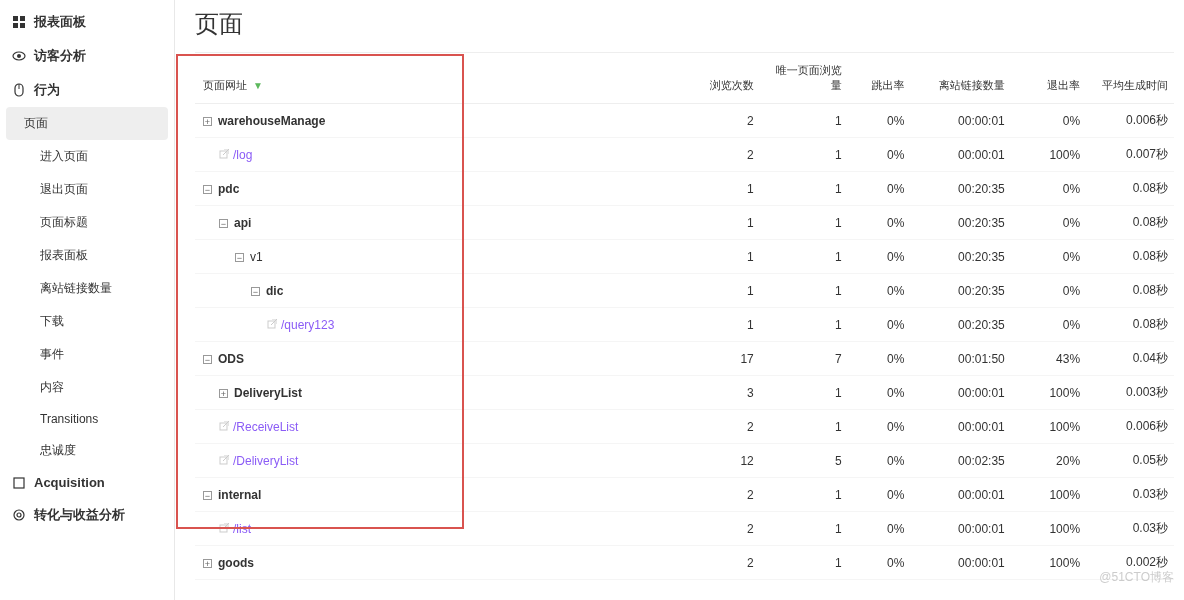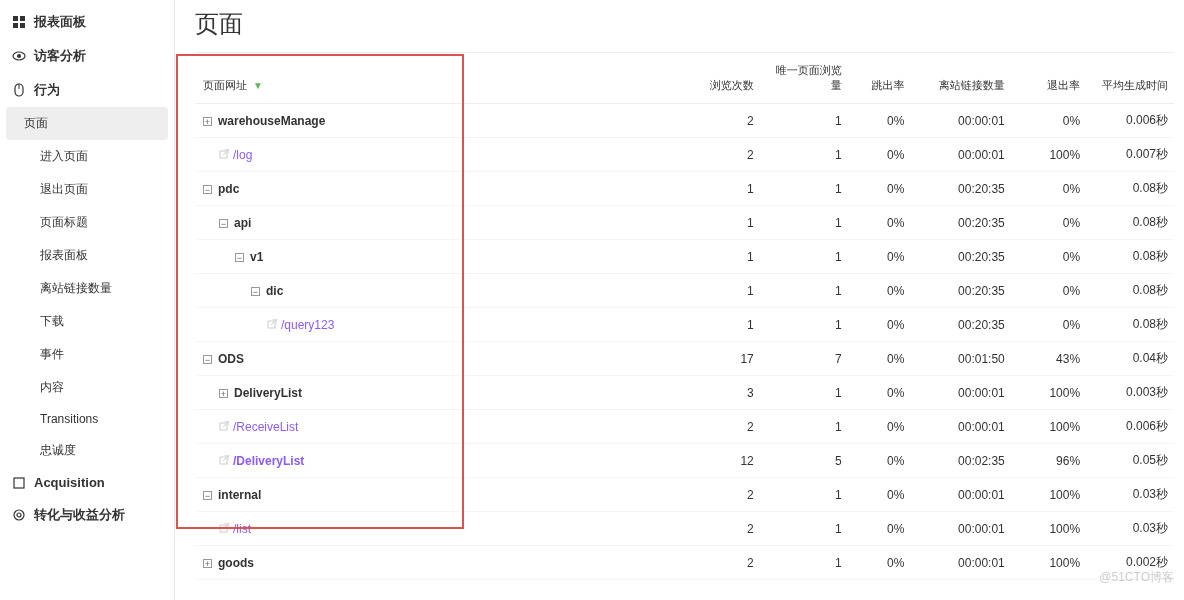--- a/index.html
+++ b/index.html
@@ -139,21 +139,21 @@
           <tr>
             <td class="url-cell" style="padding-left: 24px;"><span class="expand-icon">−</span><span class="" style="font-weight:bold">api</span></td>
             <td>1</td>
             <td>1</td>
             <td>0%</td>
             <td>00:20:35</td>
             <td>0%</td>
             <td>0.08秒</td>
           </tr>
           <tr>
-            <td class="url-cell" style="padding-left: 40px;"><span class="expand-icon">−</span><span class="" style="font-weight:bold">v1</span></td>
+            <td class="url-cell" style="padding-left: 40px;"><span class="expand-icon">−</span><span class="" style="font-weight:normal">v1</span></td>
             <td>1</td>
             <td>1</td>
             <td>0%</td>
             <td>00:20:35</td>
             <td>0%</td>
             <td>0.08秒</td>
           </tr>
           <tr>
             <td class="url-cell" style="padding-left: 56px;"><span class="expand-icon">−</span><span class="" style="font-weight:bold">dic</span></td>
             <td>1</td>
@@ -202,26 +202,26 @@
             <td>1</td>
             <td>0%</td>
             <td>00:00:01</td>
             <td>100%</td>
             <td>0.006秒</td>
           </tr>
           <tr>
             <td class="url-cell" style="padding-left: 24px;"><span class="link-icon"><svg width="10" height="10" viewBox="0 0 10 10">
                   <rect x="1" y="2" width="7" height="7" fill="none" stroke="#999"></rect>
                   <path d="M5 0 L10 0 L10 5 M10 0 L4 6" fill="none" stroke="#999"></path>
-                </svg></span><span class="link" style="font-weight:bold">/DeliveryList</span></td>
+                </svg></span><span class="link" style="font-weight:normal">/DeliveryList</span></td>
             <td>12</td>
             <td>5</td>
             <td>0%</td>
             <td>00:02:35</td>
-            <td>96%</td>
+            <td>20%</td>
             <td>0.05秒</td>
           </tr>
           <tr>
             <td class="url-cell" style="padding-left: 8px;"><span class="expand-icon">−</span><span class="" style="font-weight:bold">internal</span></td>
             <td>2</td>
             <td>1</td>
             <td>0%</td>
             <td>00:00:01</td>
             <td>100%</td>
             <td>0.03秒</td>

